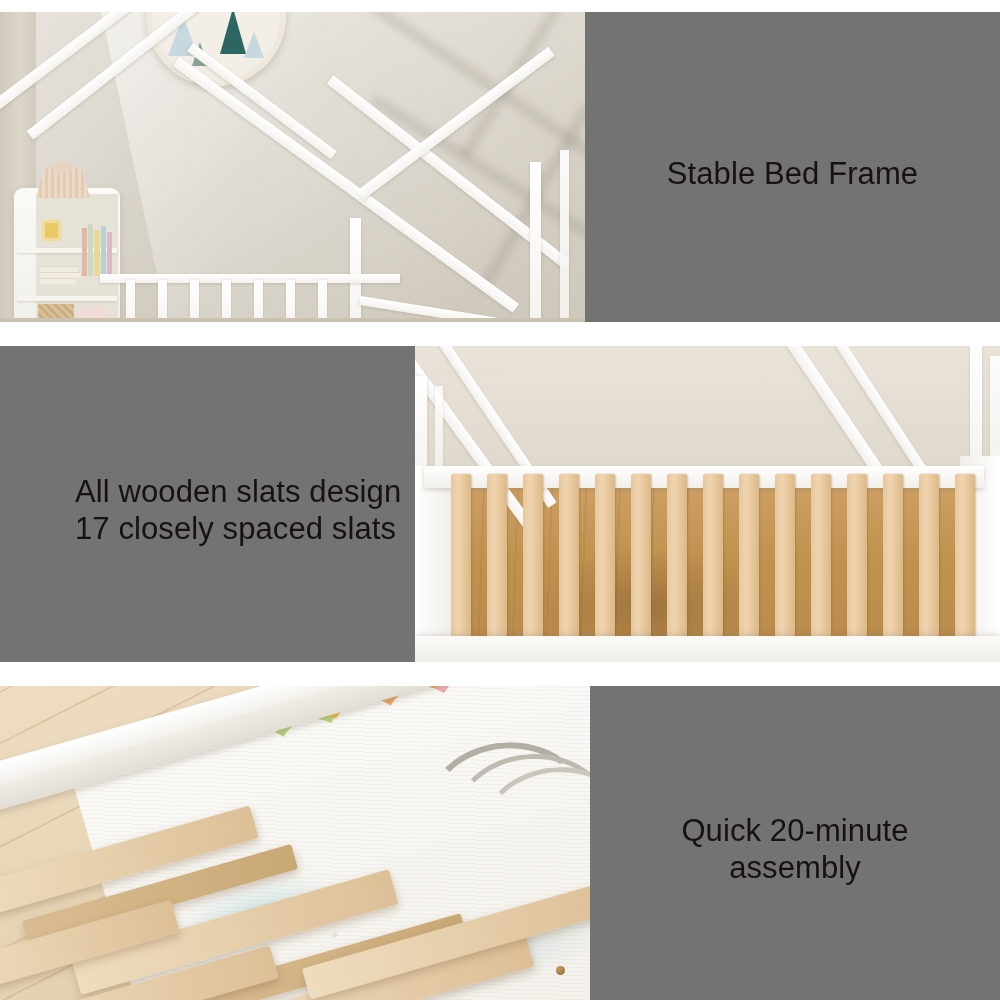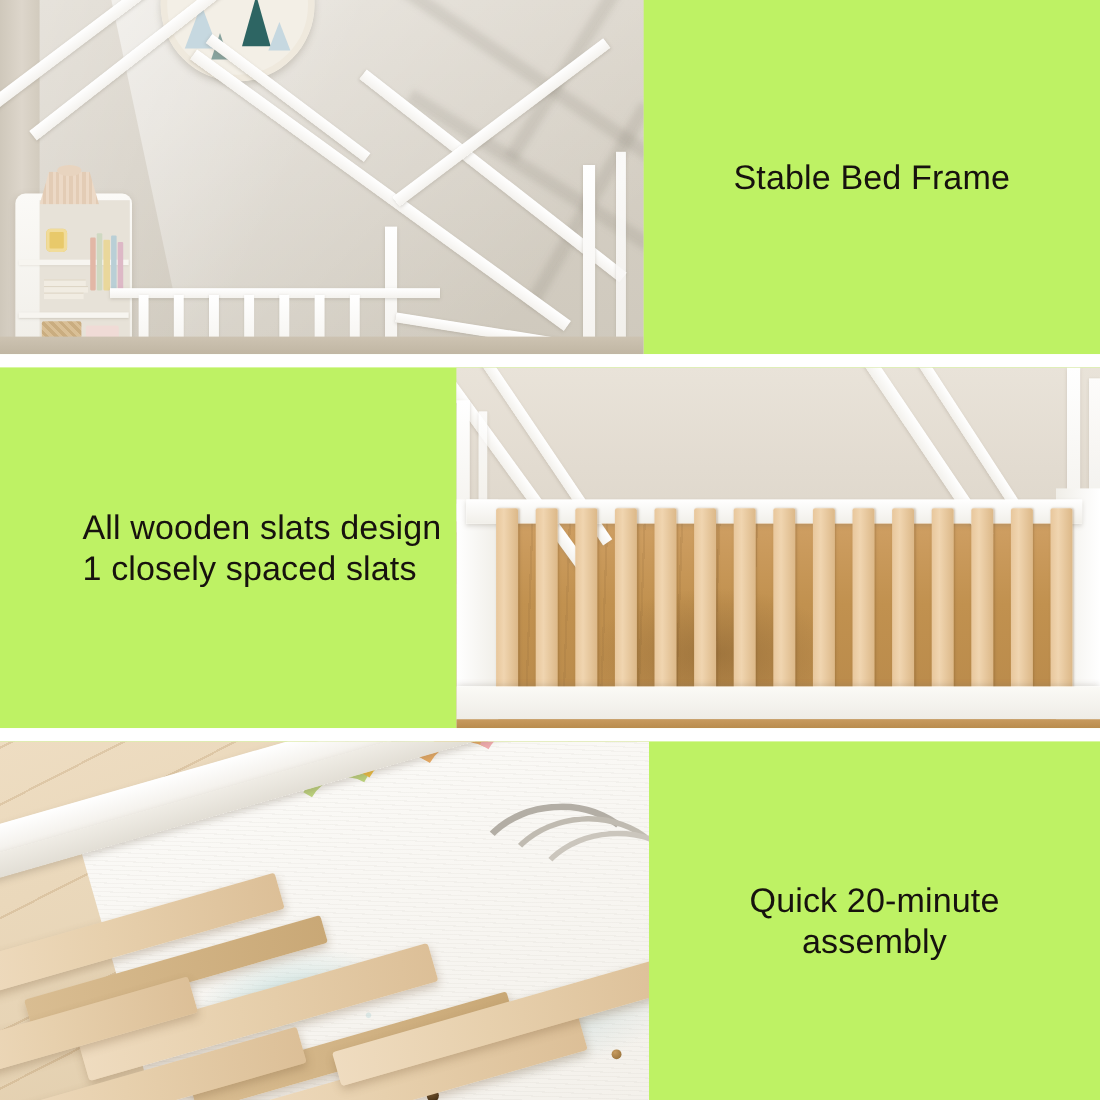--- a/index.html
+++ b/index.html
@@ -5,21 +5,21 @@
   html,body{margin:0;padding:0;}
   body{
     width:1000px;height:1000px;
     background:#ffffff;
     font-family:"Liberation Sans","DejaVu Sans",sans-serif;
     overflow:hidden;
   }
   .page{position:relative;width:1000px;height:1000px;background:#ffffff;}
 
   
-  .panel{position:absolute;left:0;width:1000px;background:#bef264;overflow:hidden;}
+  .panel{position:absolute;left:0;width:1000px;background:#737373;overflow:hidden;margin-top:12px;}
   .photo{position:absolute;top:0;height:100%;overflow:hidden;}
   .caption{position:absolute;top:0;height:100%;display:flex;align-items:center;}
   .caption-text{
     color:#17120e;
     font-size:31px;
     line-height:37px;
     font-weight:400;
     letter-spacing:0.1px;
     white-space:pre-line;
   }
@@ -212,21 +212,21 @@
       <div class="caption-text">Stable Bed Frame</div>
     </div>
   </section>
 
   <div class="divider" style="top:322px;"></div>
 
   <section class="panel" id="p2">
 
     <div class="caption cap-left" style="left:0;width:415px;">
       <div class="caption-text">All wooden slats design
-1 closely spaced slats</div>
+17 closely spaced slats</div>
     </div>
 
     <div class="photo">
       <div class="p2-wall"></div>
       <div class="p2-skirt"></div>
       <div class="p2-floor"></div>
       <div class="p2-floorsh"></div>
 
       <div class="p2-roof" style="left:-20px;top:-10px;width:230px;height:11px;transform:rotate(54deg);transform-origin:left center;"></div>
       <div class="p2-roof" style="left:20px;top:-20px;width:210px;height:10px;transform:rotate(56deg);transform-origin:left center;"></div>

